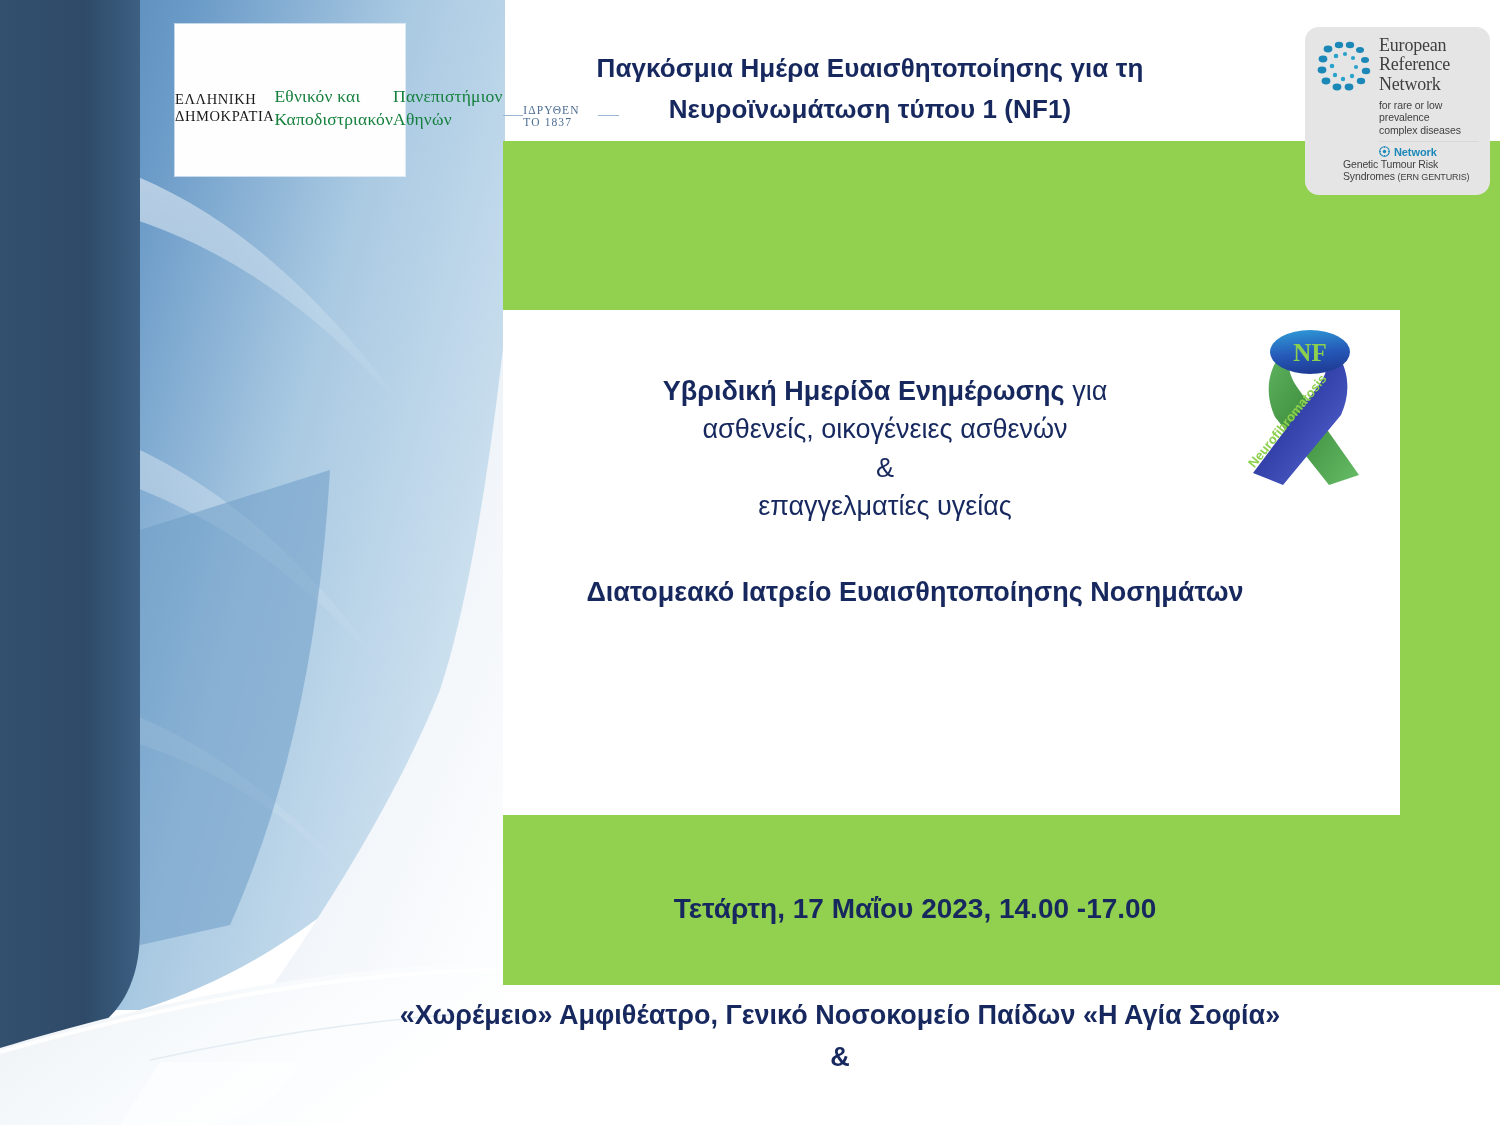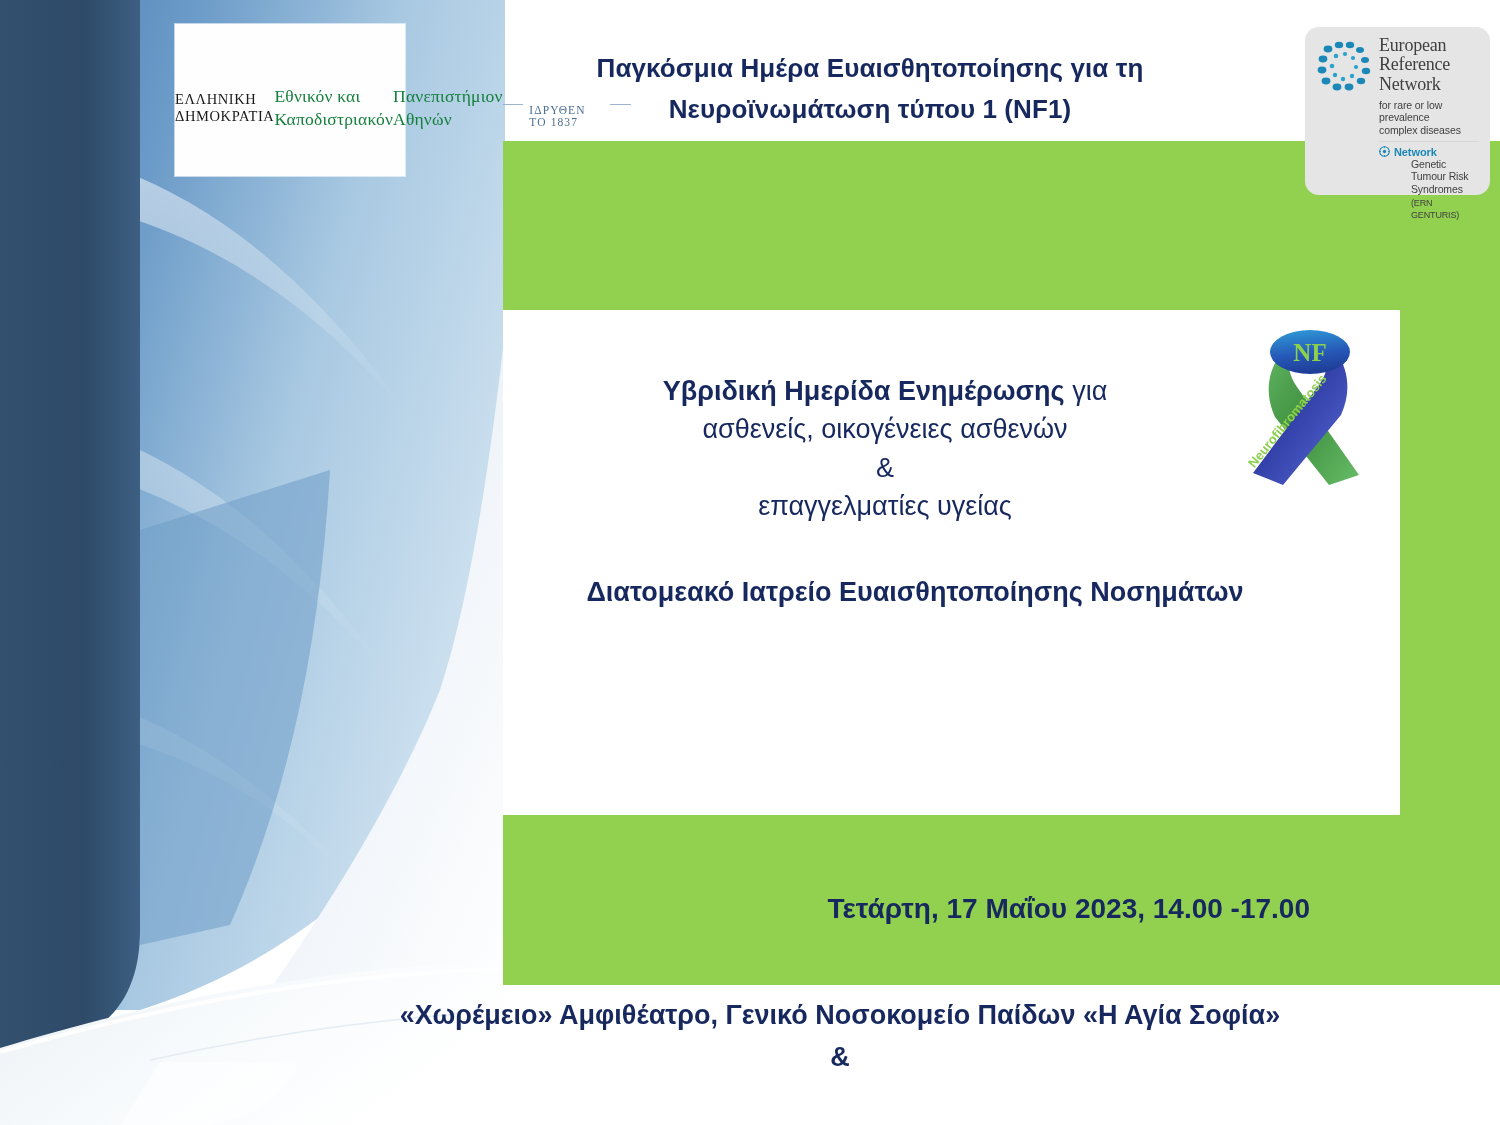--- a/index.html
+++ b/index.html
@@ -77,21 +77,21 @@
     margin-top: 1px;
   }
   .nkua-l2, .nkua-l3 {
     font-family: "Liberation Serif", serif;
     font-size: 17.5px;
     color: #15803d;
     letter-spacing: 0.2px;
     line-height: 1.28;
   }
   .nkua-founded {
-    display: flex; align-items: flex-start; gap: 6px;
+    display: flex; align-items: center; 
     margin-top: 16px;
   }
   .nkua-founded .rule { width: 30px; height: 1px; background: #9bb4d0; }
   .nkua-l4 {
     font-family: "Liberation Serif", serif;
     font-size: 11.5px;
     color: #4c6c92;
     letter-spacing: 1.1px;
   }
 
@@ -129,21 +129,21 @@
   .ern-net-row {
     display: flex; align-items: center; gap: 4px;
     margin-left: 64px;
   }
   .ern-gear { width: 11px; height: 11px; flex: 0 0 11px; }
   .ern-net-label {
     font-size: 11px; font-weight: bold; color: #1b88b8;
     letter-spacing: -0.1px;
   }
   .ern-net-body {
-    margin-left: 96px;
+    margin-left: 28px;
     font-size: 10.5px; color: #3f3f3f;
     line-height: 1.2; letter-spacing: -0.15px;
   }
   .ern-net-body .small { font-size: 9px; }
 
   
   .nf-ribbon {
     position: absolute;
     left: 1237px; top: 325px;
     width: 150px; height: 170px;
@@ -174,21 +174,21 @@
     font-size: 27px;
     line-height: 1.5;
   }
   .clinic-block span { display: block; }
 
   
   .date-line {
     position: absolute;
     left: 520px; top: 893px;
     width: 790px;
-    text-align: right;
+    text-align: center;
     color: #16285e;
     font-weight: bold;
     font-size: 28px;
   }
 
   
   .footer-block {
     position: absolute;
     left: 180px; top: 995px;
     width: 1320px;

